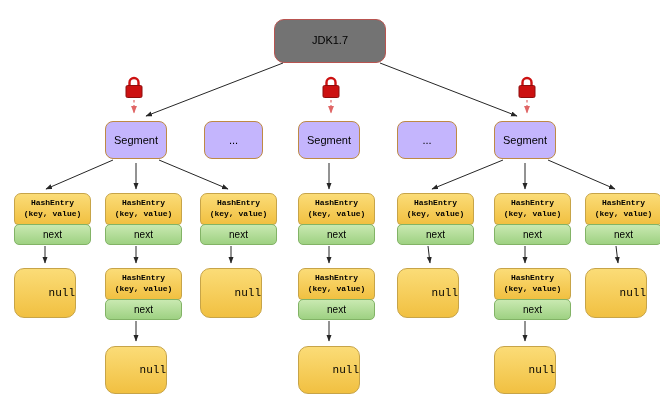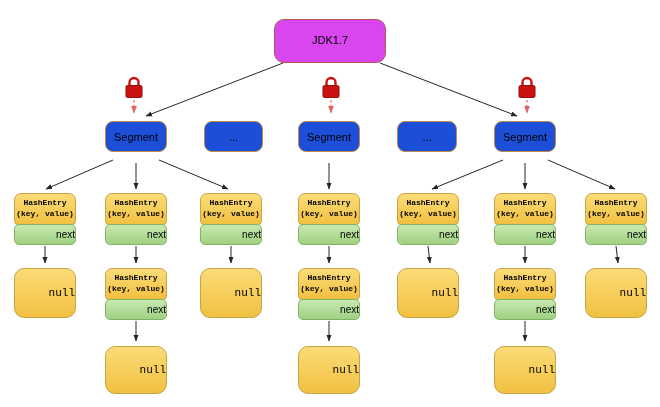--- a/index.html
+++ b/index.html
@@ -4,50 +4,50 @@
 <style>
   html,body { margin:0; padding:0; background:#ffffff; }
   .canvas {
     position:relative; width:660px; height:407px; background:#ffffff;
     font-family:"Liberation Sans", sans-serif; overflow:hidden;
   }
   .node { position:absolute; box-sizing:border-box; color:#000; }
 
   .root-box {
     left:274px; top:19px; width:112px; height:44px;
-    background:#d946ef; border:1px solid #B85450; border-radius:10px;
+    background:#737373; border:1px solid #B85450; border-radius:10px;
     display:flex; flex-direction:column; align-items:center; justify-content:center;
     font-size:11px; line-height:1.45; text-align:center;
   }
 
   .seg {
-    top:121px; width:62px; height:31px;
-    background:#1d4ed8; border:1px solid #BE8A45; border-radius:8px;
+    top:121px; width:62px; height:38px;
+    background:#c4b5fd; border:1px solid #BE8A45; border-radius:8px;
     display:flex; align-items:center; justify-content:center; font-size:11px;
   }
   .seg.s1 { left:105px; }
   .seg.d1 { left:204px; width:59px; }
   .seg.s2 { left:298px; }
   .seg.d2 { left:397px; width:60px; }
   .seg.s3 { left:494px; }
 
-  .entry { width:62px; }
+  .entry { width:77px; }
   .entry .entry-top {
     box-sizing:border-box; height:32px;
     background:linear-gradient(#FBDC77,#F1C041);
     border:1px solid #C7A448; border-radius:7px 7px 4px 4px;
     display:flex; flex-direction:column; align-items:center; justify-content:center;
     font-family:"Liberation Mono", monospace; font-weight:bold;
     font-size:8px; line-height:1.35; letter-spacing:0px; white-space:nowrap;
   }
   .entry .entry-next {
     box-sizing:border-box; height:21px; margin-top:-1px;
     background:linear-gradient(#C9E9B1,#9ED182);
     border:1px solid #82B366; border-radius:5px;
-    display:flex; align-items:center; justify-content:flex-end; font-size:10px;
+    display:flex; align-items:center; justify-content:center; font-size:10px;
   }
   .r1 { top:193px; }
   .r2 { top:268px; }
   .c1 { left:14px; }  .c2 { left:105px; } .c3 { left:200px; }
   .c4 { left:298px; } .c5 { left:397px; } .c6 { left:494px; } .c7 { left:585px; }
 
   .nullbox {
     width:62px; height:50px;
     background:linear-gradient(#FBDC77,#F1C041);
     border:1px solid #C7A448; border-radius:10px;

